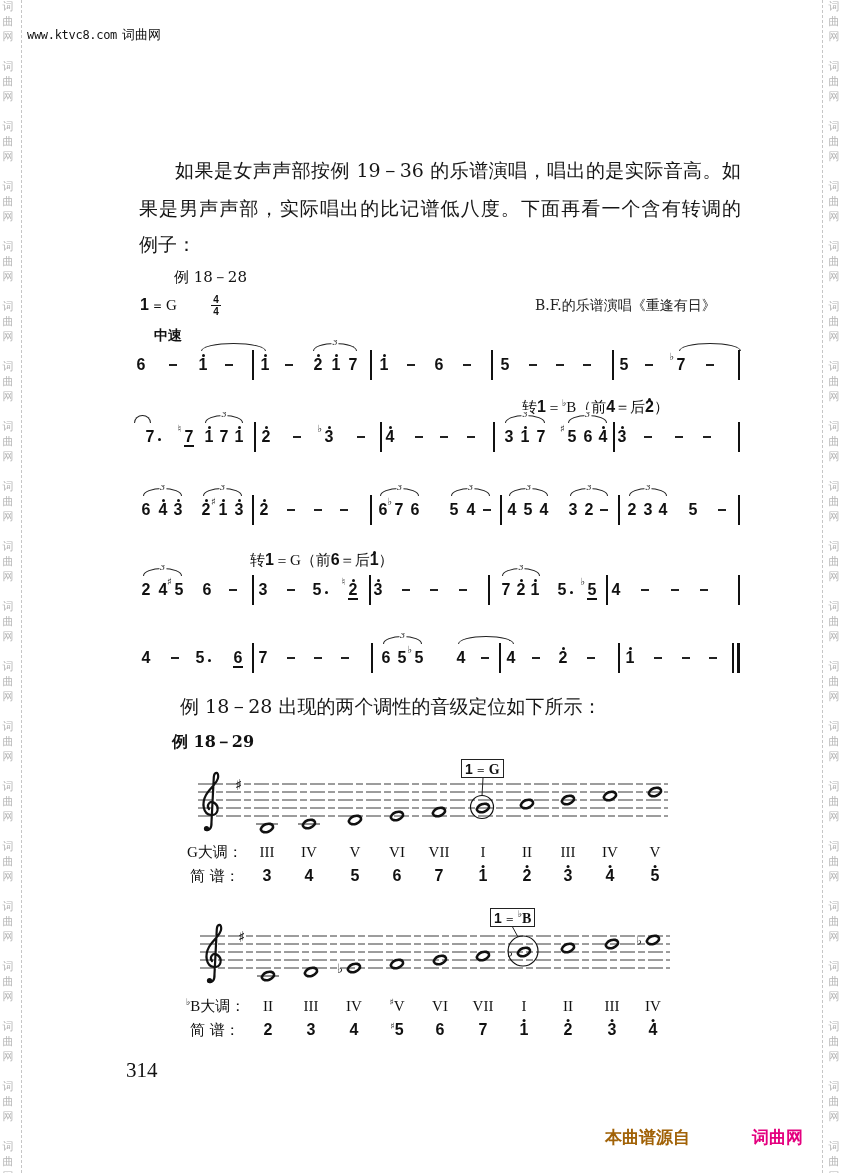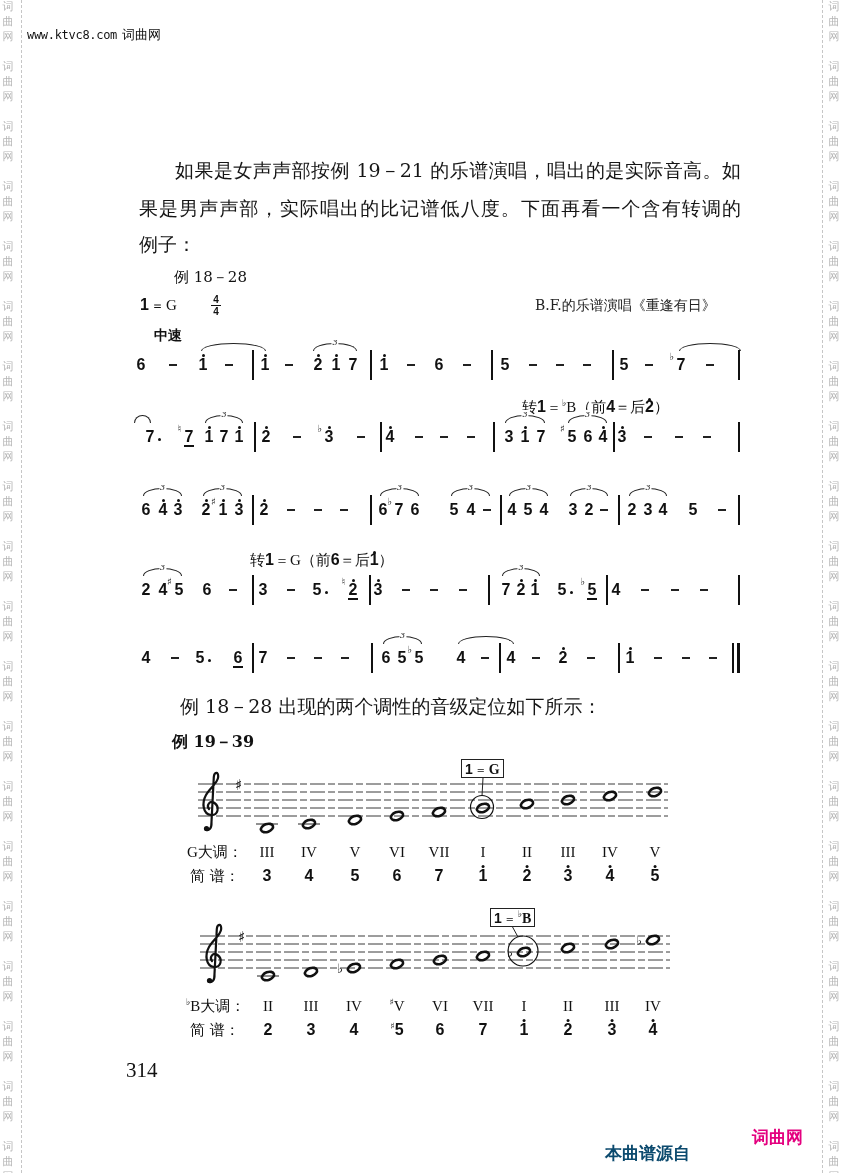--- a/index.html
+++ b/index.html
@@ -95,21 +95,21 @@
 #row1-label-0{left:187px;top:842px;}
 #row2-label-0{left:190px;top:866px;}
 #row1-label-1{left:186px;top:996px;}
 #row2-label-1{left:190px;top:1020px;}
 .rl-key{font:15px/20px "Liberation Serif",serif;}
 .rl-acc{font:9px/10px "DejaVu Sans",sans-serif;vertical-align:6px;}
 
 
 #page-number{left:126px;top:1057px;height:26px;line-height:26px;font:21px/26px "Liberation Serif",serif;color:#111;}
 #footer{left:605px;top:1126px;height:22px;line-height:22px;white-space:nowrap;}
-#footer-src{position:absolute;left:0;top:16px;font:bold 17px/22px "DejaVu Sans",sans-serif;color:#0c4a6e;}
+#footer-src{position:absolute;left:0;top:0;font:bold 17px/22px "DejaVu Sans",sans-serif;color:#a16207;}
 #footer-site{position:absolute;left:147px;top:0;font:bold 17px/22px "DejaVu Sans",sans-serif;color:#e4007f;}
 </style>
 </head>
 <body>
 
 <div id="wm-left" class="wm-col">
     <span class="wm-char" style="top: 0px;">词</span>
     <span class="wm-char" style="top: 15px;">曲</span>
     <span class="wm-char" style="top: 30px;">网</span>
     <span class="wm-char" style="top: 60px;">词</span>
@@ -232,21 +232,21 @@
     <span class="wm-char" style="top: 1140px;">词</span>
     <span class="wm-char" style="top: 1155px;">曲</span>
     <span class="wm-char" style="top: 1170px;">网</span>
   </div>
 <div id="wm-line-right" class="wm-line"></div>
 
 <div id="site-header" class="abs">
   <span class="url">www.ktvc8.com</span><span class="name">词曲网</span>
 </div>
 
-<div id="para-0" class="para-line justify">如果是女声声部按例 19－21 的乐谱演唱，唱出的是实际音高。如</div>
+<div id="para-0" class="para-line justify">如果是女声声部按例 19－36 的乐谱演唱，唱出的是实际音高。如</div>
 <div id="para-1" class="para-line justify">果是男声声部，实际唱出的比记谱低八度。下面再看一个含有转调的</div>
 <div id="para-2" class="para-line">例子：</div>
 
 <div id="ex1-label" class="abs">例 18－28</div>
 <div id="ex1-key" class="abs">
   <span class="k-one">1</span><span class="k-eq">＝</span><span class="k-key">G</span>
 </div>
 <div id="ex1-timesig" class="abs">
   <span class="ts-top">4</span>
   <span class="ts-bottom">4</span>
@@ -641,21 +641,21 @@
       <span class="jp-bar" style="left: 732px;"></span>
       <span class="jp-bar jp-bar-thick" style="left: 737px;"></span>
       <span class="jp-arc" style="left: 383px; width: 39px;">
         <span class="jp-arc-label">3</span>
       </span>
       <span class="jp-arc" style="left: 458px; width: 56px;"></span>
     </div>
   </div>
 
 <div id="caption" class="abs">例 18－28 出现的两个调性的音级定位如下所示：</div>
-<div id="ex2-label" class="abs">例 19－39</div>
+<div id="ex2-label" class="abs">例 18－29</div>
 
 <svg id="staves-svg" class="abs" width="844" height="1173" viewBox="0 0 844 1173">
   <g id="staff-0">
     <g>
       <line class="staff-line" x1="198" y1="784" x2="668" y2="784"></line>
       <line class="staff-line" x1="198" y1="792" x2="668" y2="792"></line>
       <line class="staff-line" x1="198" y1="800" x2="668" y2="800"></line>
       <line class="staff-line" x1="198" y1="808" x2="668" y2="808"></line>
       <line class="staff-line" x1="198" y1="816" x2="668" y2="816"></line>
     </g>

